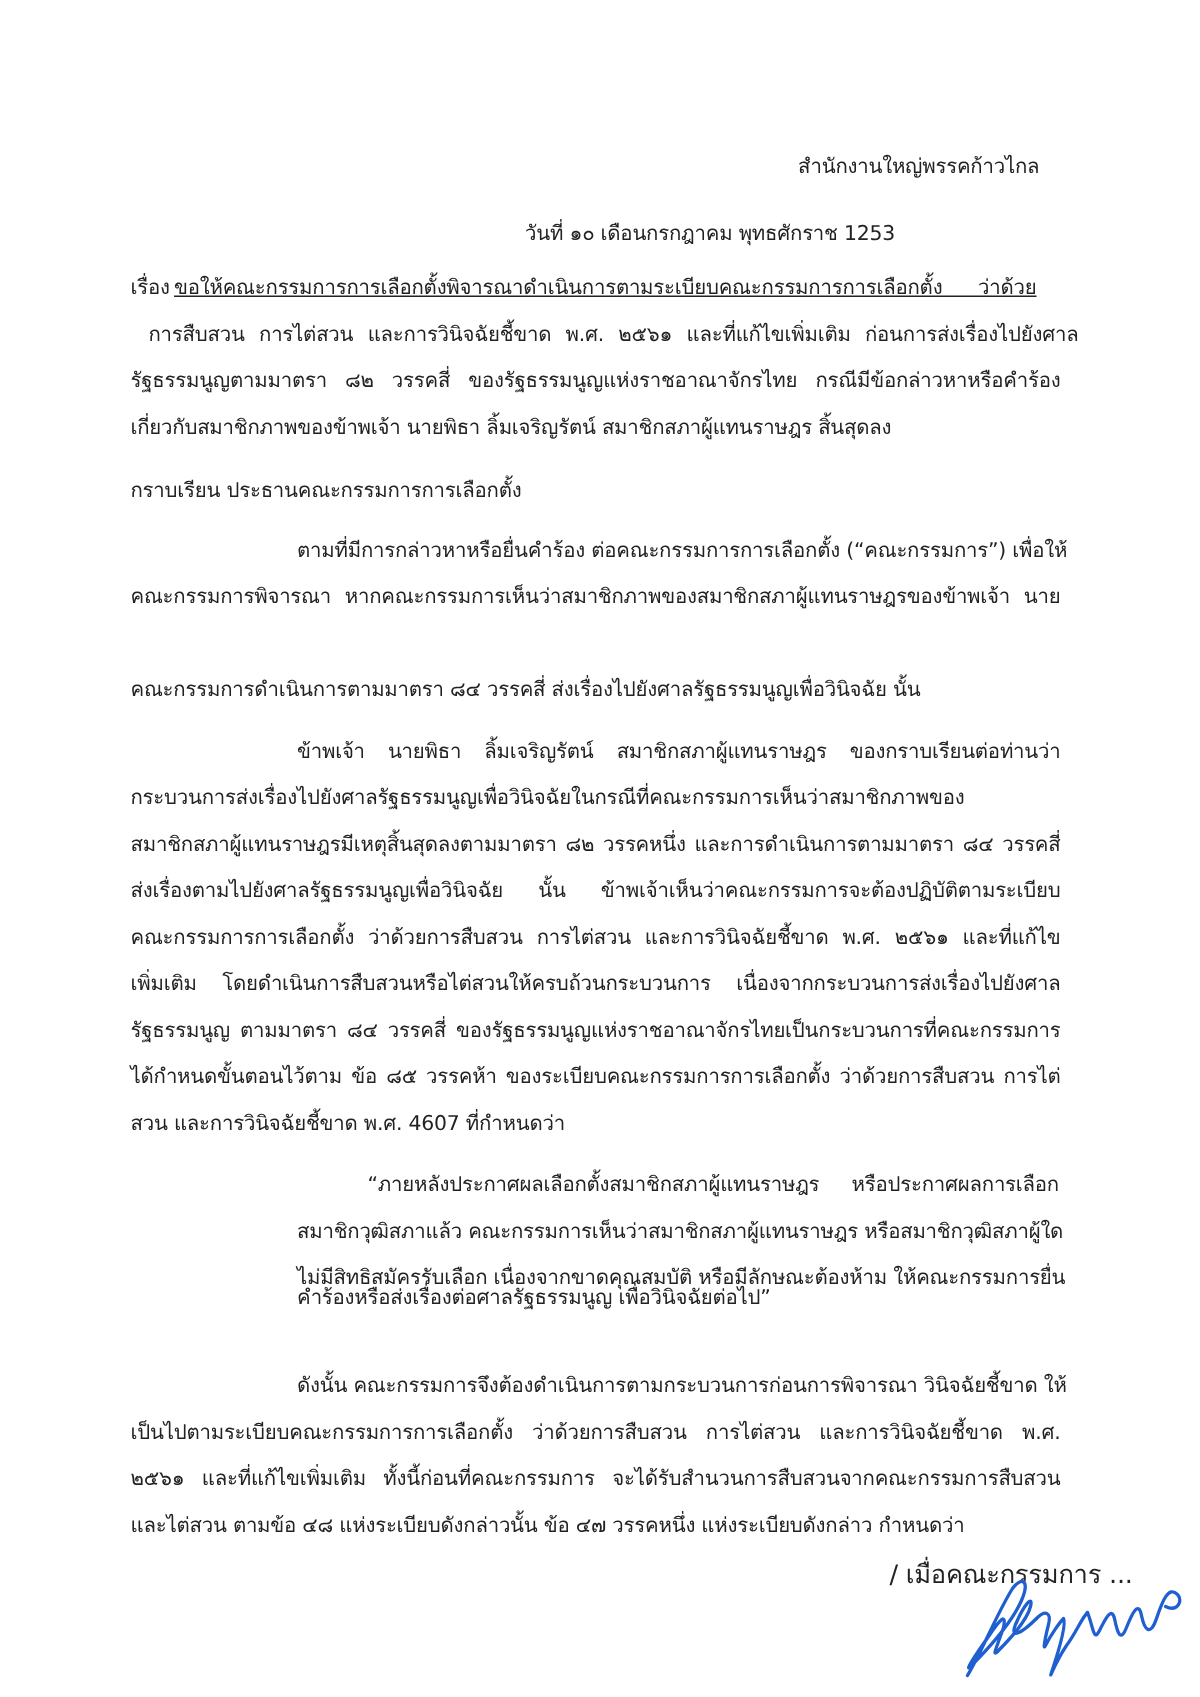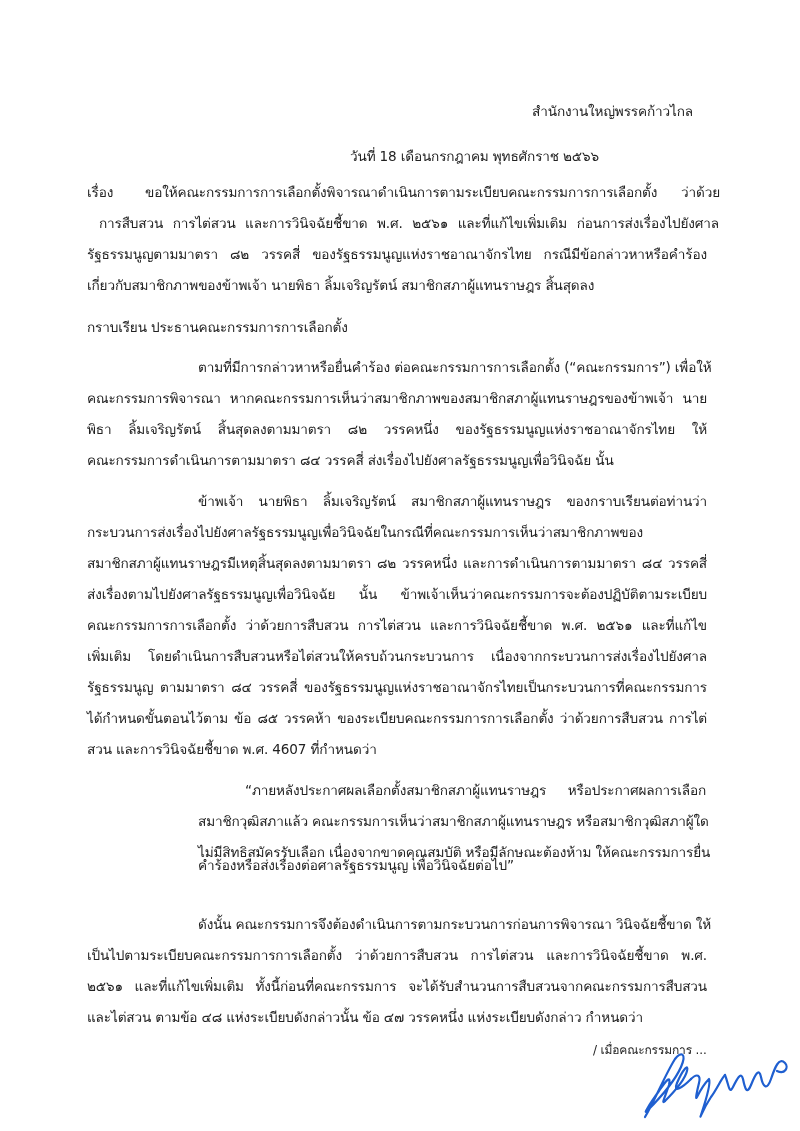--- a/index.html
+++ b/index.html
@@ -18,33 +18,32 @@
     .quote-just { left: 198px; width: 508px; text-align: justify; text-align-last: justify; }
     .subject-label { position: absolute; left: 87px; }
     .signature { position: absolute; left: 625px; top: 1045px; width: 170px; height: 80px; }
   </style>
 </head>
 <body>
 
 <div class="page">
 
   <div class="line" style="left:532px; top:101px;">สำนักงานใหญ่พรรคก้าวไกล</div>
-  <div class="line" style="left:350px; top:146px;">วันที่ 18 เดือนกรกฎาคม พุทธศักราช ๒๕๖๖</div>
+  <div class="line" style="left:350px; top:146px;">วันที่ ๑๐ เดือนกรกฎาคม พุทธศักราช 1253</div>
 
   <div class="line subject-label" style="top:182px;">เรื่อง</div>
-  <div class="line" style="left:145px; width:575px; top:182px; text-align:justify; text-align-last:justify;">ขอให้คณะกรรมการการเลือกตั้งพิจารณาดำเนินการตามระเบียบคณะกรรมการการเลือกตั้ง ว่าด้วย</div>
+  <div class="line" style="left:116px; width:575px; top:182px; text-align:justify; text-align-last:justify;text-decoration:underline;">ขอให้คณะกรรมการการเลือกตั้งพิจารณาดำเนินการตามระเบียบคณะกรรมการการเลือกตั้ง ว่าด้วย</div>
   <div class="line just" style="top:213px;margin-left:12px;">การสืบสวน การไต่สวน และการวินิจฉัยชี้ขาด พ.ศ. ๒๕๖๑ และที่แก้ไขเพิ่มเติม ก่อนการส่งเรื่องไปยังศาล</div>
   <div class="line just" style="top:244px;">รัฐธรรมนูญตามมาตรา ๘๒ วรรคสี่ ของรัฐธรรมนูญแห่งราชอาณาจักรไทย กรณีมีข้อกล่าวหาหรือคำร้อง</div>
   <div class="line" style="left:87px; top:275px;">เกี่ยวกับสมาชิกภาพของข้าพเจ้า นายพิธา ลิ้มเจริญรัตน์ สมาชิกสภาผู้แทนราษฎร สิ้นสุดลง</div>
 
   <div class="line" style="left:87px; top:317px;">กราบเรียน ประธานคณะกรรมการการเลือกตั้ง</div>
 
   <div class="line" style="left:198px; width:509px; top:357px; text-align:justify; text-align-last:justify;">ตามที่มีการกล่าวหาหรือยื่นคำร้อง ต่อคณะกรรมการการเลือกตั้ง (“คณะกรรมการ”) เพื่อให้</div>
   <div class="line just" style="top:388px;">คณะกรรมการพิจารณา หากคณะกรรมการเห็นว่าสมาชิกภาพของสมาชิกสภาผู้แทนราษฎรของข้าพเจ้า นาย</div>
-  <div class="line just" style="top:419px;">พิธา ลิ้มเจริญรัตน์ สิ้นสุดลงตามมาตรา ๘๒ วรรคหนึ่ง ของรัฐธรรมนูญแห่งราชอาณาจักรไทย ให้</div>
   <div class="line" style="left:87px; top:450px;text-align:right;">คณะกรรมการดำเนินการตามมาตรา ๘๔ วรรคสี่ ส่งเรื่องไปยังศาลรัฐธรรมนูญเพื่อวินิจฉัย นั้น</div>
 
   <div class="line" style="left:198px; width:509px; top:491px; text-align:justify; text-align-last:justify;">ข้าพเจ้า นายพิธา ลิ้มเจริญรัตน์ สมาชิกสภาผู้แทนราษฎร ของกราบเรียนต่อท่านว่า</div>
   <div class="line just" style="top:522px;">กระบวนการส่งเรื่องไปยังศาลรัฐธรรมนูญเพื่อวินิจฉัยในกรณีที่คณะกรรมการเห็นว่าสมาชิกภาพของ</div>
   <div class="line just" style="top:553px;">สมาชิกสภาผู้แทนราษฎรมีเหตุสิ้นสุดลงตามมาตรา ๘๒ วรรคหนึ่ง และการดำเนินการตามมาตรา ๘๔ วรรคสี่</div>
   <div class="line just" style="top:584px;">ส่งเรื่องตามไปยังศาลรัฐธรรมนูญเพื่อวินิจฉัย นั้น ข้าพเจ้าเห็นว่าคณะกรรมการจะต้องปฏิบัติตามระเบียบ</div>
   <div class="line just" style="top:615px;">คณะกรรมการการเลือกตั้ง ว่าด้วยการสืบสวน การไต่สวน และการวินิจฉัยชี้ขาด พ.ศ. ๒๕๖๑ และที่แก้ไข</div>
   <div class="line just" style="top:646px;">เพิ่มเติม โดยดำเนินการสืบสวนหรือไต่สวนให้ครบถ้วนกระบวนการ เนื่องจากกระบวนการส่งเรื่องไปยังศาล</div>
   <div class="line just" style="top:677px;">รัฐธรรมนูญ ตามมาตรา ๘๔ วรรคสี่ ของรัฐธรรมนูญแห่งราชอาณาจักรไทยเป็นกระบวนการที่คณะกรรมการ</div>
   <div class="line just" style="top:708px;">ได้กำหนดขั้นตอนไว้ตาม ข้อ ๘๕ วรรคห้า ของระเบียบคณะกรรมการการเลือกตั้ง ว่าด้วยการสืบสวน การไต่</div>
@@ -53,21 +52,21 @@
   <div class="line" style="left:245px; width:461px; top:780px; text-align:justify; text-align-last:justify;">“ภายหลังประกาศผลเลือกตั้งสมาชิกสภาผู้แทนราษฎร หรือประกาศผลการเลือก</div>
   <div class="line quote-just" style="top:811px;">สมาชิกวุฒิสภาแล้ว คณะกรรมการเห็นว่าสมาชิกสภาผู้แทนราษฎร หรือสมาชิกวุฒิสภาผู้ใด</div>
   <div class="line quote-just" style="top:842px;">ไม่มีสิทธิสมัครรับเลือก เนื่องจากขาดคุณสมบัติ หรือมีลักษณะต้องห้าม ให้คณะกรรมการยื่น</div>
   <div class="line" style="left:198px; top:855px;">คำร้องหรือส่งเรื่องต่อศาลรัฐธรรมนูญ เพื่อวินิจฉัยต่อไป”</div>
 
   <div class="line" style="left:198px; width:509px; top:914px; text-align:justify; text-align-last:justify;">ดังนั้น คณะกรรมการจึงต้องดำเนินการตามกระบวนการก่อนการพิจารณา วินิจฉัยชี้ขาด ให้</div>
   <div class="line just" style="top:945px;">เป็นไปตามระเบียบคณะกรรมการการเลือกตั้ง ว่าด้วยการสืบสวน การไต่สวน และการวินิจฉัยชี้ขาด พ.ศ.</div>
   <div class="line just" style="top:976px;">๒๕๖๑ และที่แก้ไขเพิ่มเติม ทั้งนี้ก่อนที่คณะกรรมการ จะได้รับสำนวนการสืบสวนจากคณะกรรมการสืบสวน</div>
   <div class="line" style="left:87px; top:1007px;">และไต่สวน ตามข้อ ๔๘ แห่งระเบียบดังกล่าวนั้น ข้อ ๔๗ วรรคหนึ่ง แห่งระเบียบดังกล่าว กำหนดว่า</div>
 
-  <div class="line" style="left:593px; top:1040px; font-size:12px;">/ เมื่อคณะกรรมการ ...</div>
+  <div class="line" style="left:593px; top:1040px; font-size:17px;">/ เมื่อคณะกรรมการ ...</div>
 
   <svg class="signature" viewBox="0 0 170 80">
     <g fill="none" stroke="#1f5fd0" stroke-width="2.2" stroke-linecap="round" stroke-linejoin="round">
       <path d="M20 72 C 30 55, 40 30, 50 14 C 56 6, 62 8, 56 22 C 48 40, 30 58, 22 66 C 18 70, 24 60, 34 46 C 42 34, 46 30, 44 40 C 40 52, 36 60, 40 56"></path>
       <path d="M40 56 C 52 44, 60 34, 62 26 C 64 18, 58 24, 52 38 C 48 48, 56 44, 66 34"></path>
       <path d="M66 34 C 72 28, 76 30, 74 38 C 72 46, 70 56, 72 52 C 76 44, 82 36, 84 34 C 86 38, 82 52, 76 70 C 74 76, 78 64, 86 52 C 92 44, 96 34, 100 30"></path>
       <path d="M100 30 C 104 40, 104 50, 108 42 C 112 34, 116 26, 118 34 C 120 44, 122 50, 126 40 C 130 30, 134 22, 136 32 C 138 42, 142 46, 146 34 C 150 22, 154 12, 160 18 C 164 22, 160 30, 152 26"></path>
     </g>
   </svg>
 

